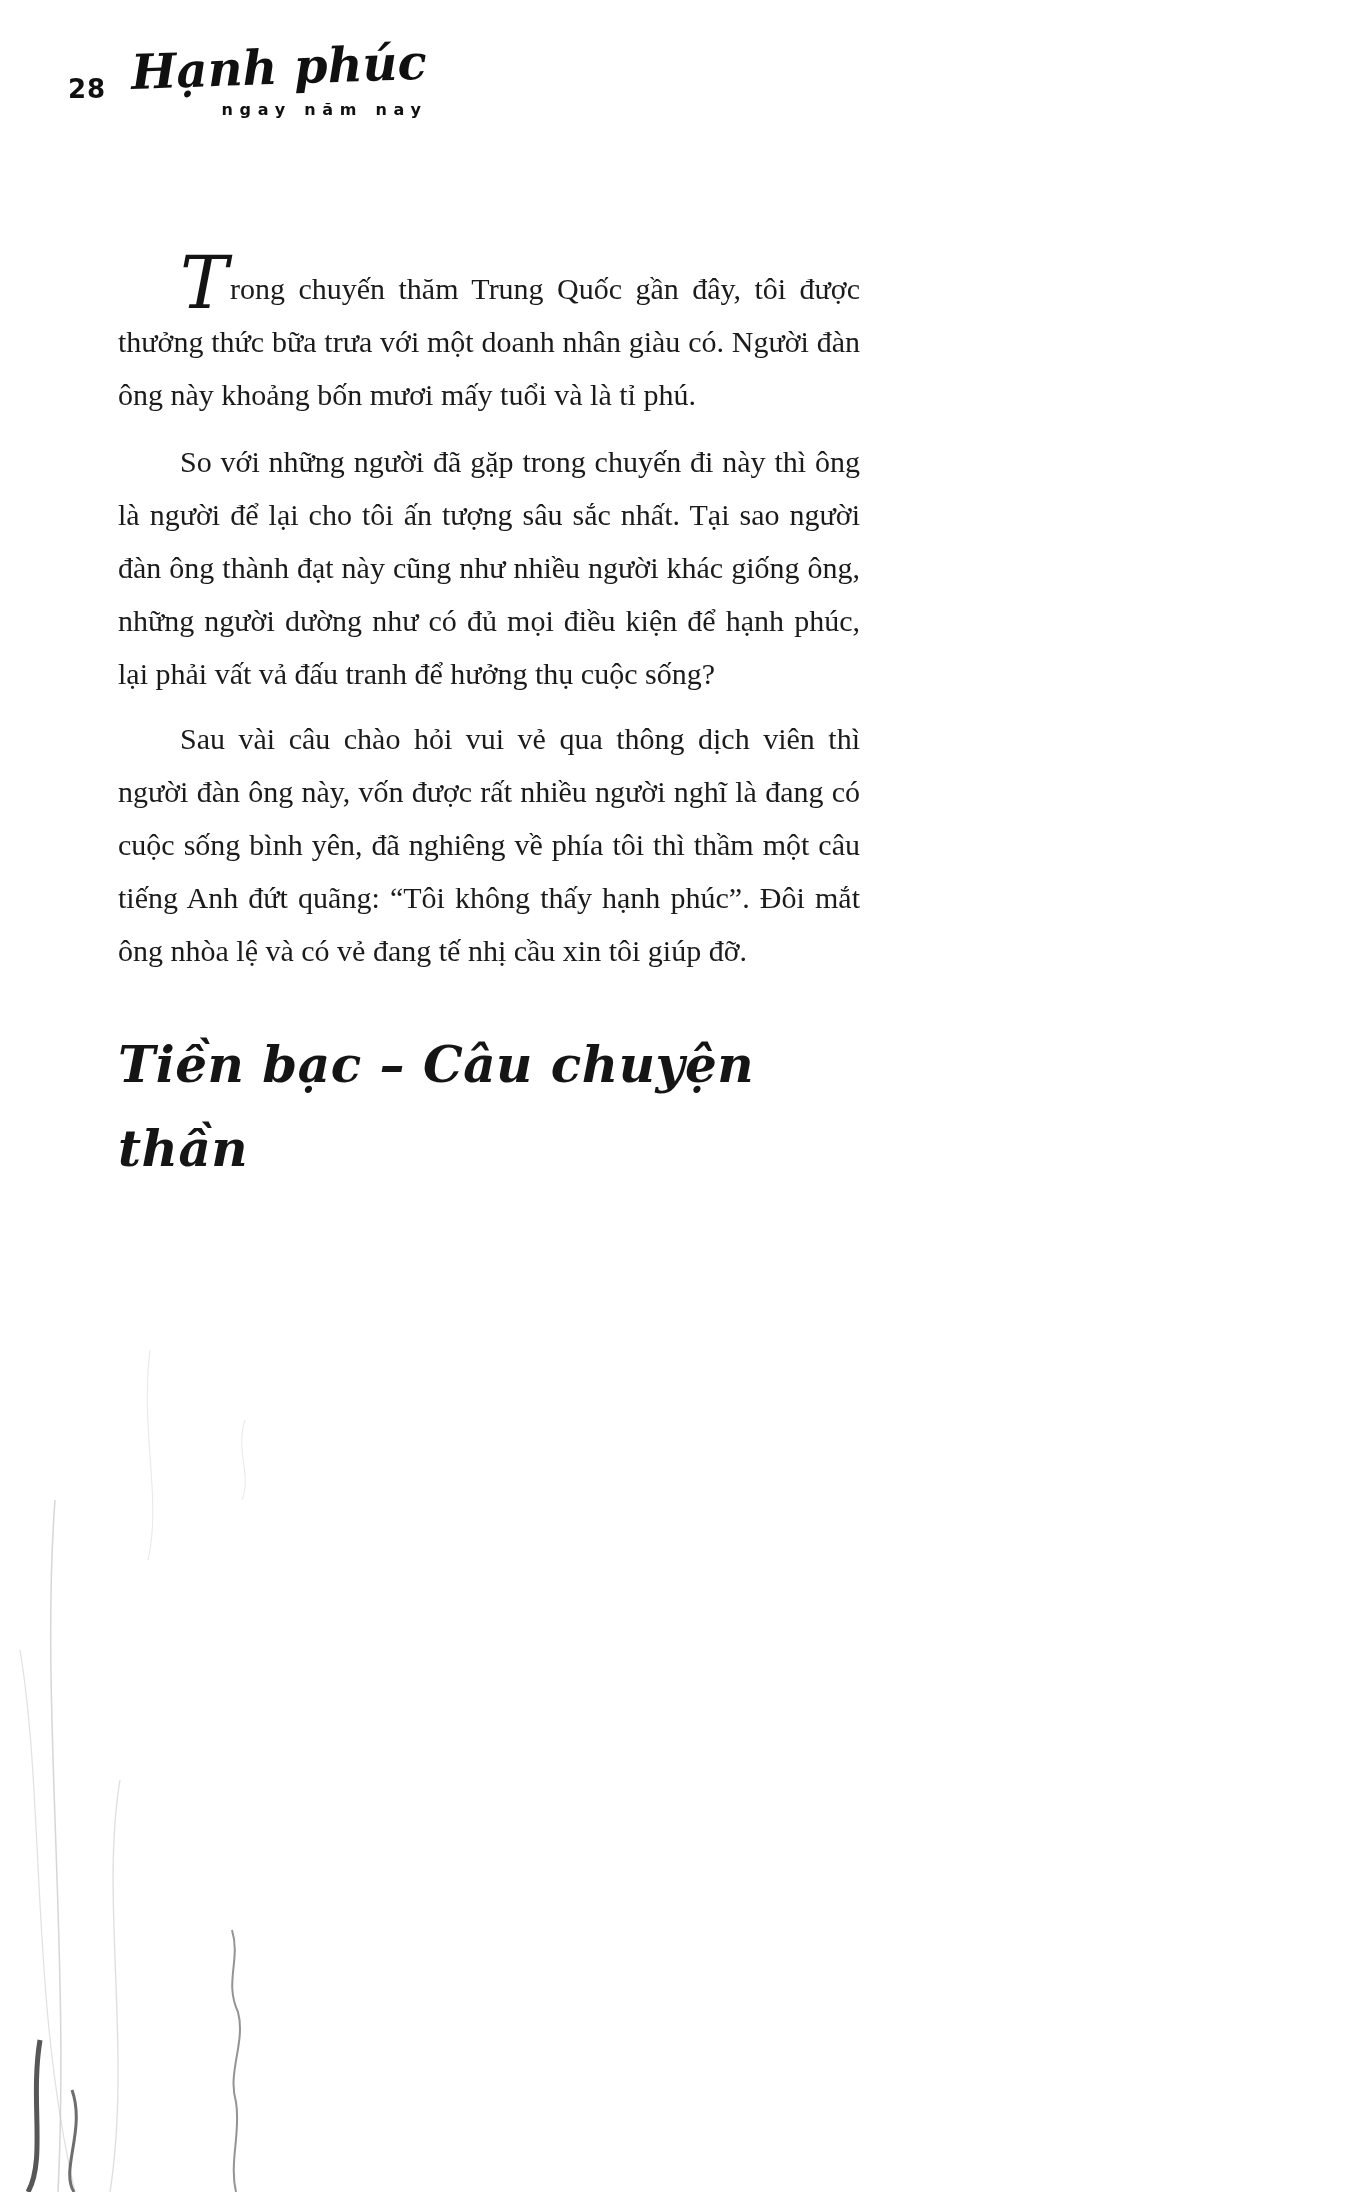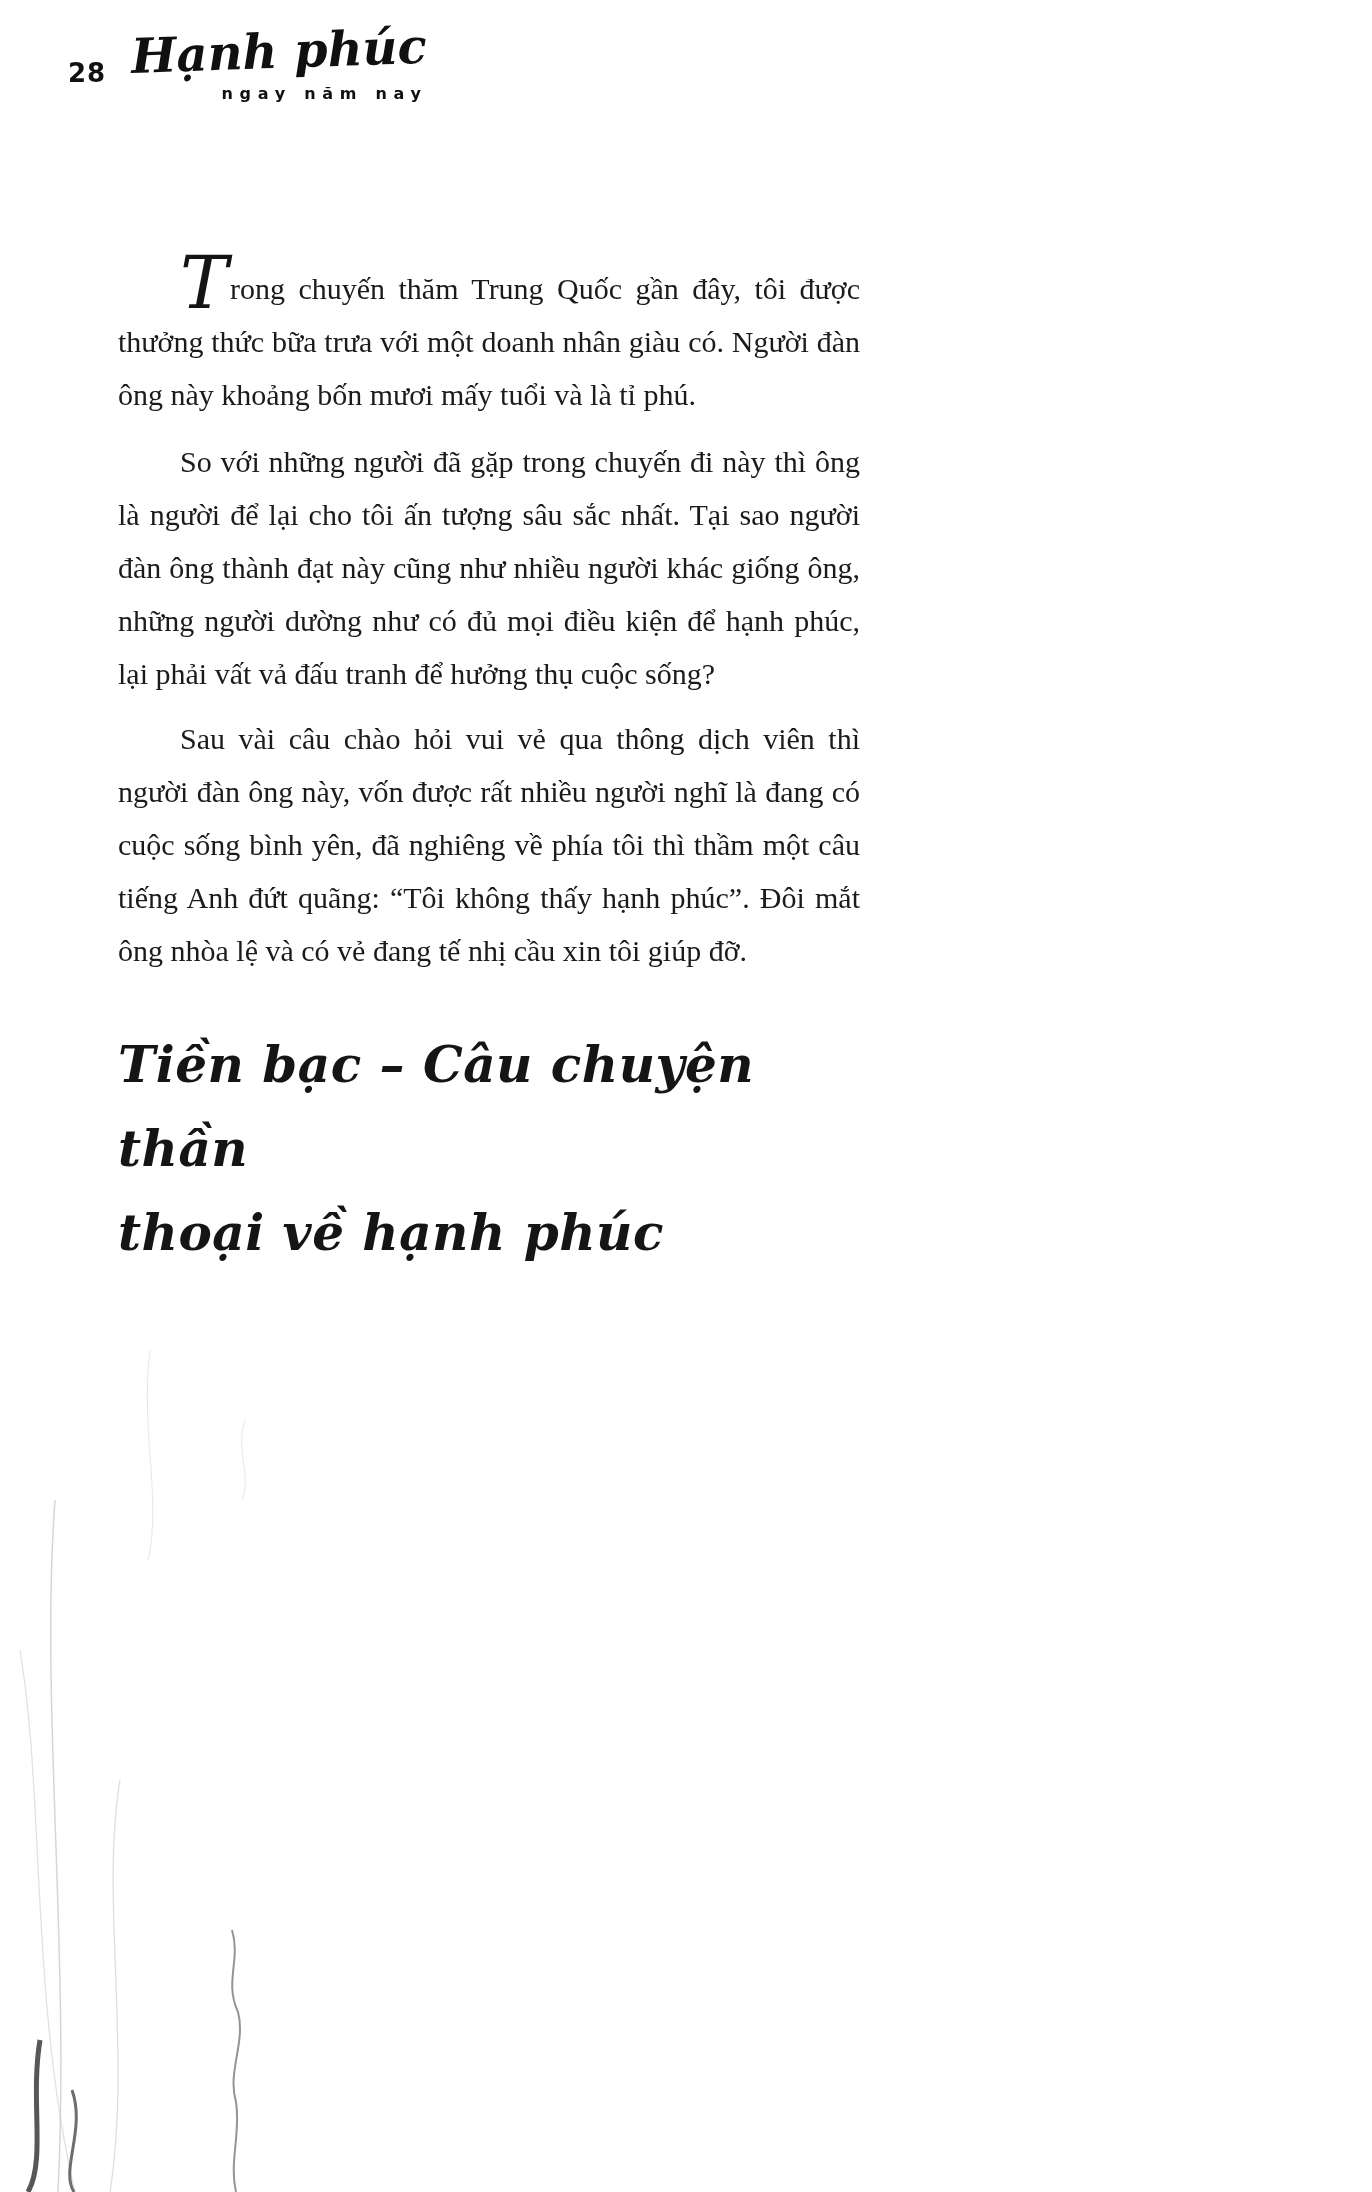--- a/index.html
+++ b/index.html
@@ -12,21 +12,21 @@
     position: relative;
     width: 1372px;
     height: 2192px;
     background: #ffffff;
     overflow: hidden;
   }
 
   
   .page-header {
     position: absolute;
-    top: 32px;
+    top: 48px;
     left: 68px;
     display: flex;
     align-items: flex-start;
   }
   .page-number {
     font-family: "DejaVu Sans", sans-serif;
     font-weight: bold;
     font-size: 26px;
     letter-spacing: 1px;
     margin-top: 26px;
@@ -132,17 +132,17 @@
   </header>
 
   <main class="content">
 
     <p class="para indent"><span class="dropcap">T</span><span>rong chuyến thăm Trung Quốc gần đây, tôi được thưởng thức bữa trưa với một doanh nhân giàu có. Người đàn ông này khoảng bốn mươi mấy tuổi và là tỉ phú.</span></p>
 
     <p class="para indent para-gap">So với những người đã gặp trong chuyến đi này thì ông là người để lại cho tôi ấn tượng sâu sắc nhất. Tại sao người đàn ông thành đạt này cũng như nhiều người khác giống ông, những người dường như có đủ mọi điều kiện để hạnh phúc, lại phải vất vả đấu tranh để hưởng thụ cuộc sống?</p>
 
     <p class="para indent">Sau vài câu chào hỏi vui vẻ qua thông dịch viên thì người đàn ông này, vốn được rất nhiều người nghĩ là đang có cuộc sống bình yên, đã nghiêng về phía tôi thì thầm một câu tiếng Anh đứt quãng: “Tôi không thấy hạnh phúc”. Đôi mắt ông nhòa lệ và có vẻ đang tế nhị cầu xin tôi giúp đỡ.</p>
 
-    <h2 class="section-heading"><span>Tiền bạc – Câu chuyện thần</span><br><span>thoại về hạnh phúc</span></h2>
+    <h2 class="section-heading"><span>Tiền bạc – Câu chuyện thần</span><br></h2>
 
 
   </main>
 </div>
 
 </body></html>

